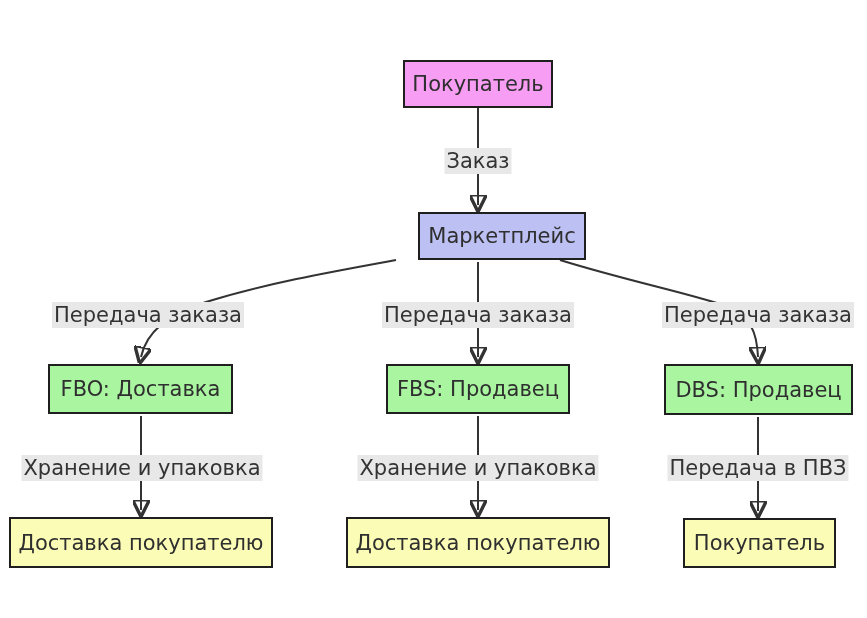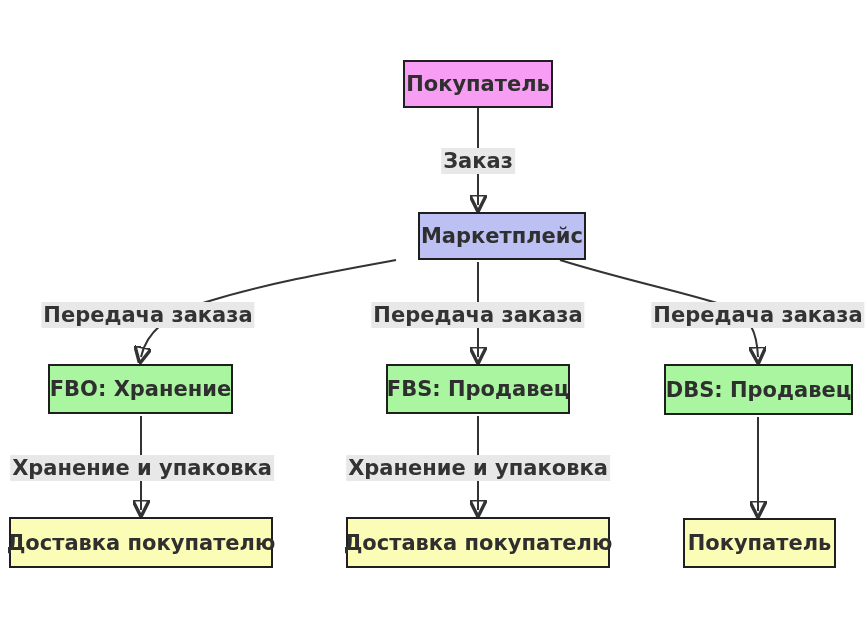--- a/index.html
+++ b/index.html
@@ -7,21 +7,20 @@
     padding: 0;
     background: #ffffff;
   }
   .canvas {
     position: relative;
     width: 867px;
     height: 618px;
     background: #ffffff;
     font-family: "DejaVu Sans", "Liberation Sans", sans-serif;
     overflow: hidden;
-    font-weight: bold;
   }
   .edges-svg {
     position: absolute;
     left: 0;
     top: 0;
     width: 867px;
     height: 618px;
   }
   .edges-svg path {
     stroke: #333333;
@@ -89,21 +88,21 @@
 
   <div class="node" id="n-buyer-top">
     <span>Покупатель</span>
   </div>
 
   <div class="node" id="n-marketplace">
     <span>Маркетплейс</span>
   </div>
 
   <div class="node" id="n-fbo">
-    <span>FBO: Хранение</span>
+    <span>FBO: Доставка</span>
   </div>
 
   <div class="node" id="n-fbs">
     <span>FBS: Продавец</span>
   </div>
 
   <div class="node" id="n-dbs">
     <span>DBS: Продавец</span>
   </div>
 
@@ -118,14 +117,15 @@
   <div class="node" id="n-buyer-bottom">
     <span>Покупатель</span>
   </div>
 
   <div class="edge-label" id="el-order">Заказ</div>
   <div class="edge-label" id="el-handoff-left">Передача заказа</div>
   <div class="edge-label" id="el-handoff-middle">Передача заказа</div>
   <div class="edge-label" id="el-handoff-right">Передача заказа</div>
   <div class="edge-label" id="el-storage-left">Хранение и упаковка</div>
   <div class="edge-label" id="el-storage-middle">Хранение и упаковка</div>
+  <div class="edge-label" id="el-pvz-right">Передача в ПВЗ</div>
 
 </div>
 
 </body></html>

